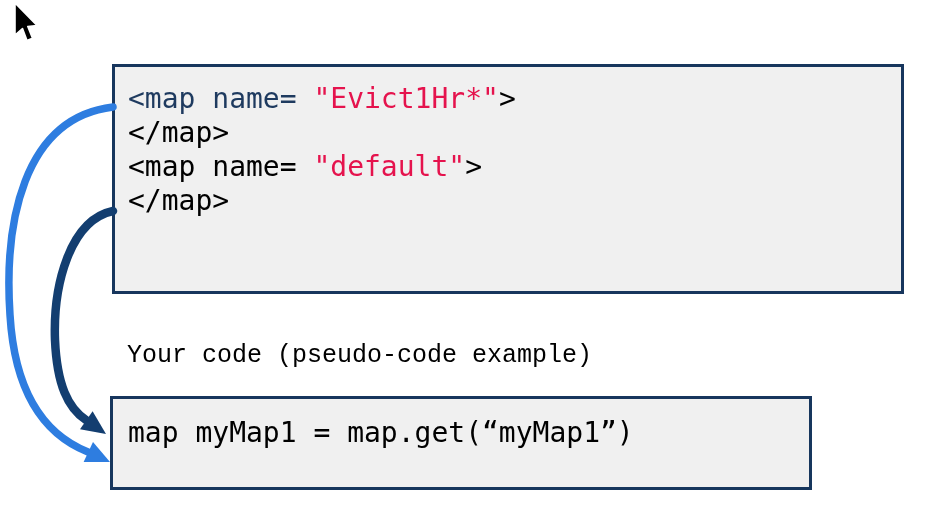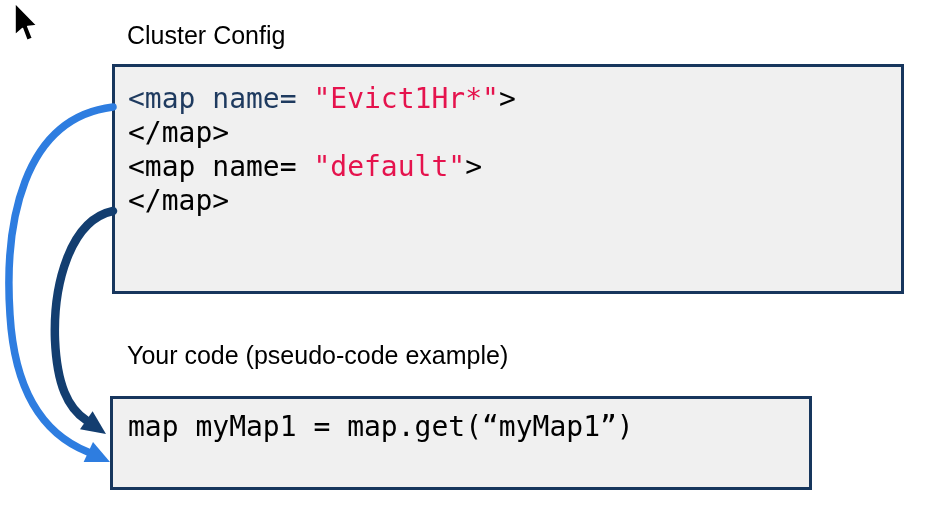--- a/index.html
+++ b/index.html
@@ -13,28 +13,28 @@
     font-family: "Liberation Sans", sans-serif;
   }
   .label {
     position: absolute;
     color: #000000;
     font-size: 25px;
     font-family: "Liberation Sans", sans-serif;
     white-space: nowrap;
   }
   .config-label { left: 127px; top: 21px; }
-  .code-label   { left: 127px; top: 341px; }
+  .code-label   { left: 127px; top: 341px; font-family: Liberation Mono, monospace; }
   .box {
     position: absolute;
     background: #f0f0f0;
     border: 3px solid #17365d;
   }
   .config-box { left: 112px; top: 64px;  width: 792px; height: 230px; padding: 15px 10px 0 13px; }
-  .code-box   { left: 110px; top: 396px; width: 702px; height: 94px;  padding: 11px 10px 0 15px; }
+  .code-box   { left: 110px; top: 396px; width: 702px; height: 94px;  padding: 17px 10px 0 15px; }
   .codeline {
     height: 34px;
     line-height: 34px;
     font-family: "DejaVu Sans Mono", "Liberation Mono", monospace;
     font-size: 28px;
     color: #000000;
     white-space: pre;
   }
   .tok-navy  { color: #1e3a5f; }
   .tok-red   { color: #e5134d; }
@@ -54,21 +54,20 @@
 </style>
 </head>
 <body>
 
 <div class="stage">
 
   <svg class="cursor-layer" viewBox="0 0 26 42" aria-hidden="true">
     <path d="M2 1 L2 33 L9.5 26.5 L14 38.5 L19.5 36.2 L14.8 24.5 L24 23.5 Z" fill="#000000" stroke="#ffffff" stroke-width="1.6" stroke-linejoin="round"></path>
   </svg>
 
-  <div class="label config-label">Cluster Config</div>
   <div class="label code-label">Your code (pseudo-code example)</div>
 
   <div class="box config-box">
     <div class="codeline"><span class="tok-navy">&lt;map name= </span><span class="tok-red">"Evict1Hr*"</span><span class="tok-black">&gt;</span></div>
     <div class="codeline"><span class="tok-black">&lt;/map&gt;</span></div>
     <div class="codeline"><span class="tok-black">&lt;map name= </span><span class="tok-red">"default"</span><span class="tok-black">&gt;</span></div>
     <div class="codeline"><span class="tok-black">&lt;/map&gt;</span></div>
   </div>
 
   <div class="box code-box">

